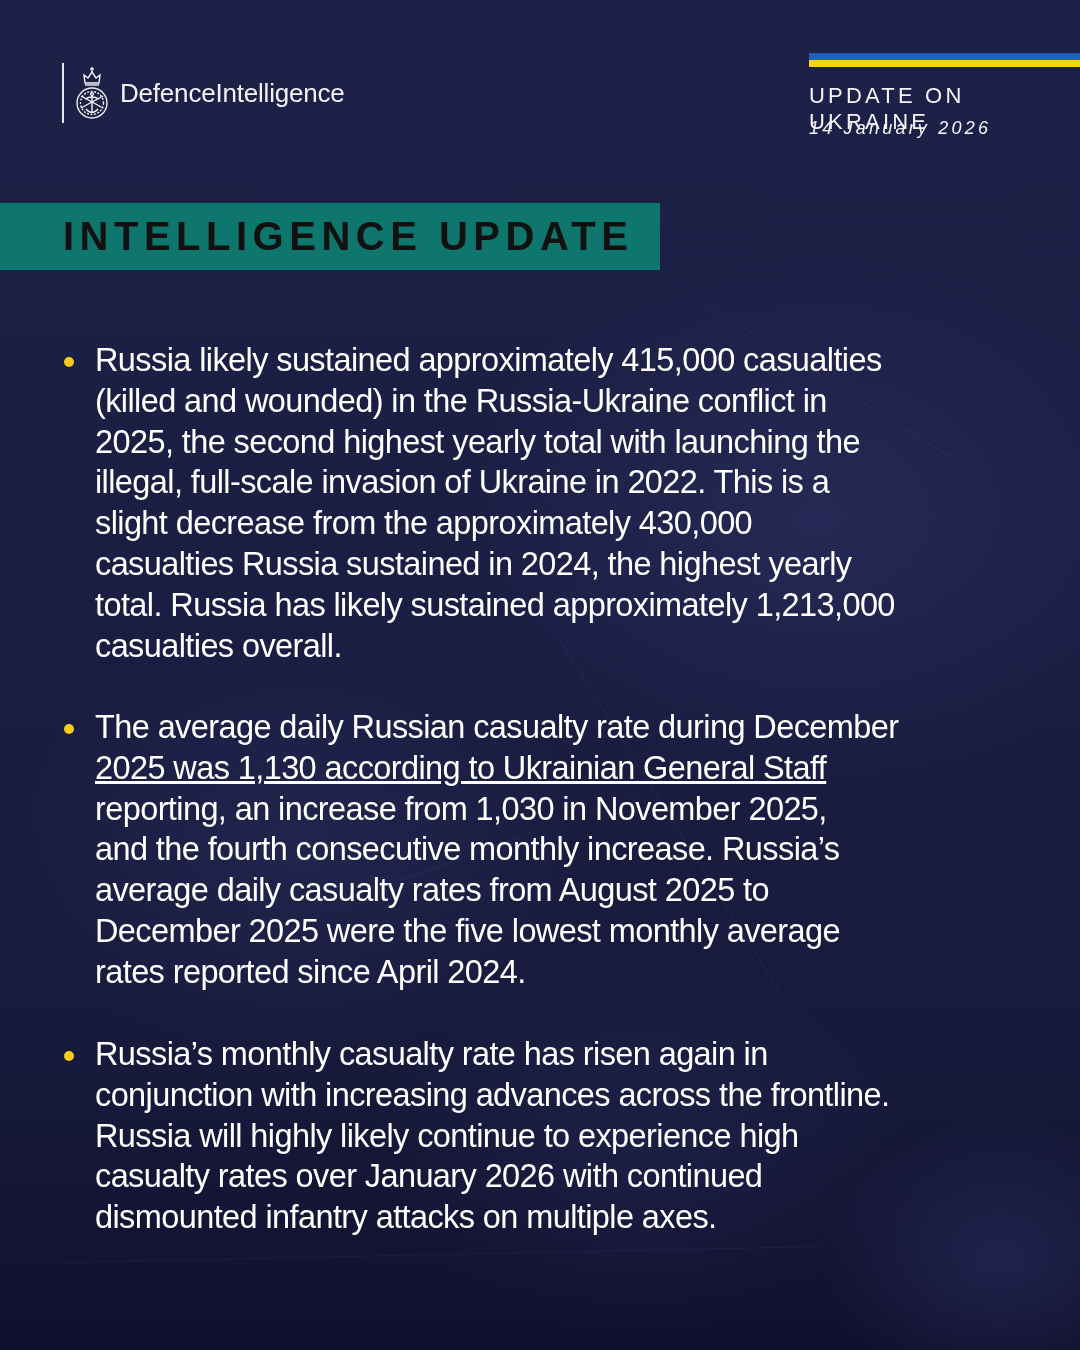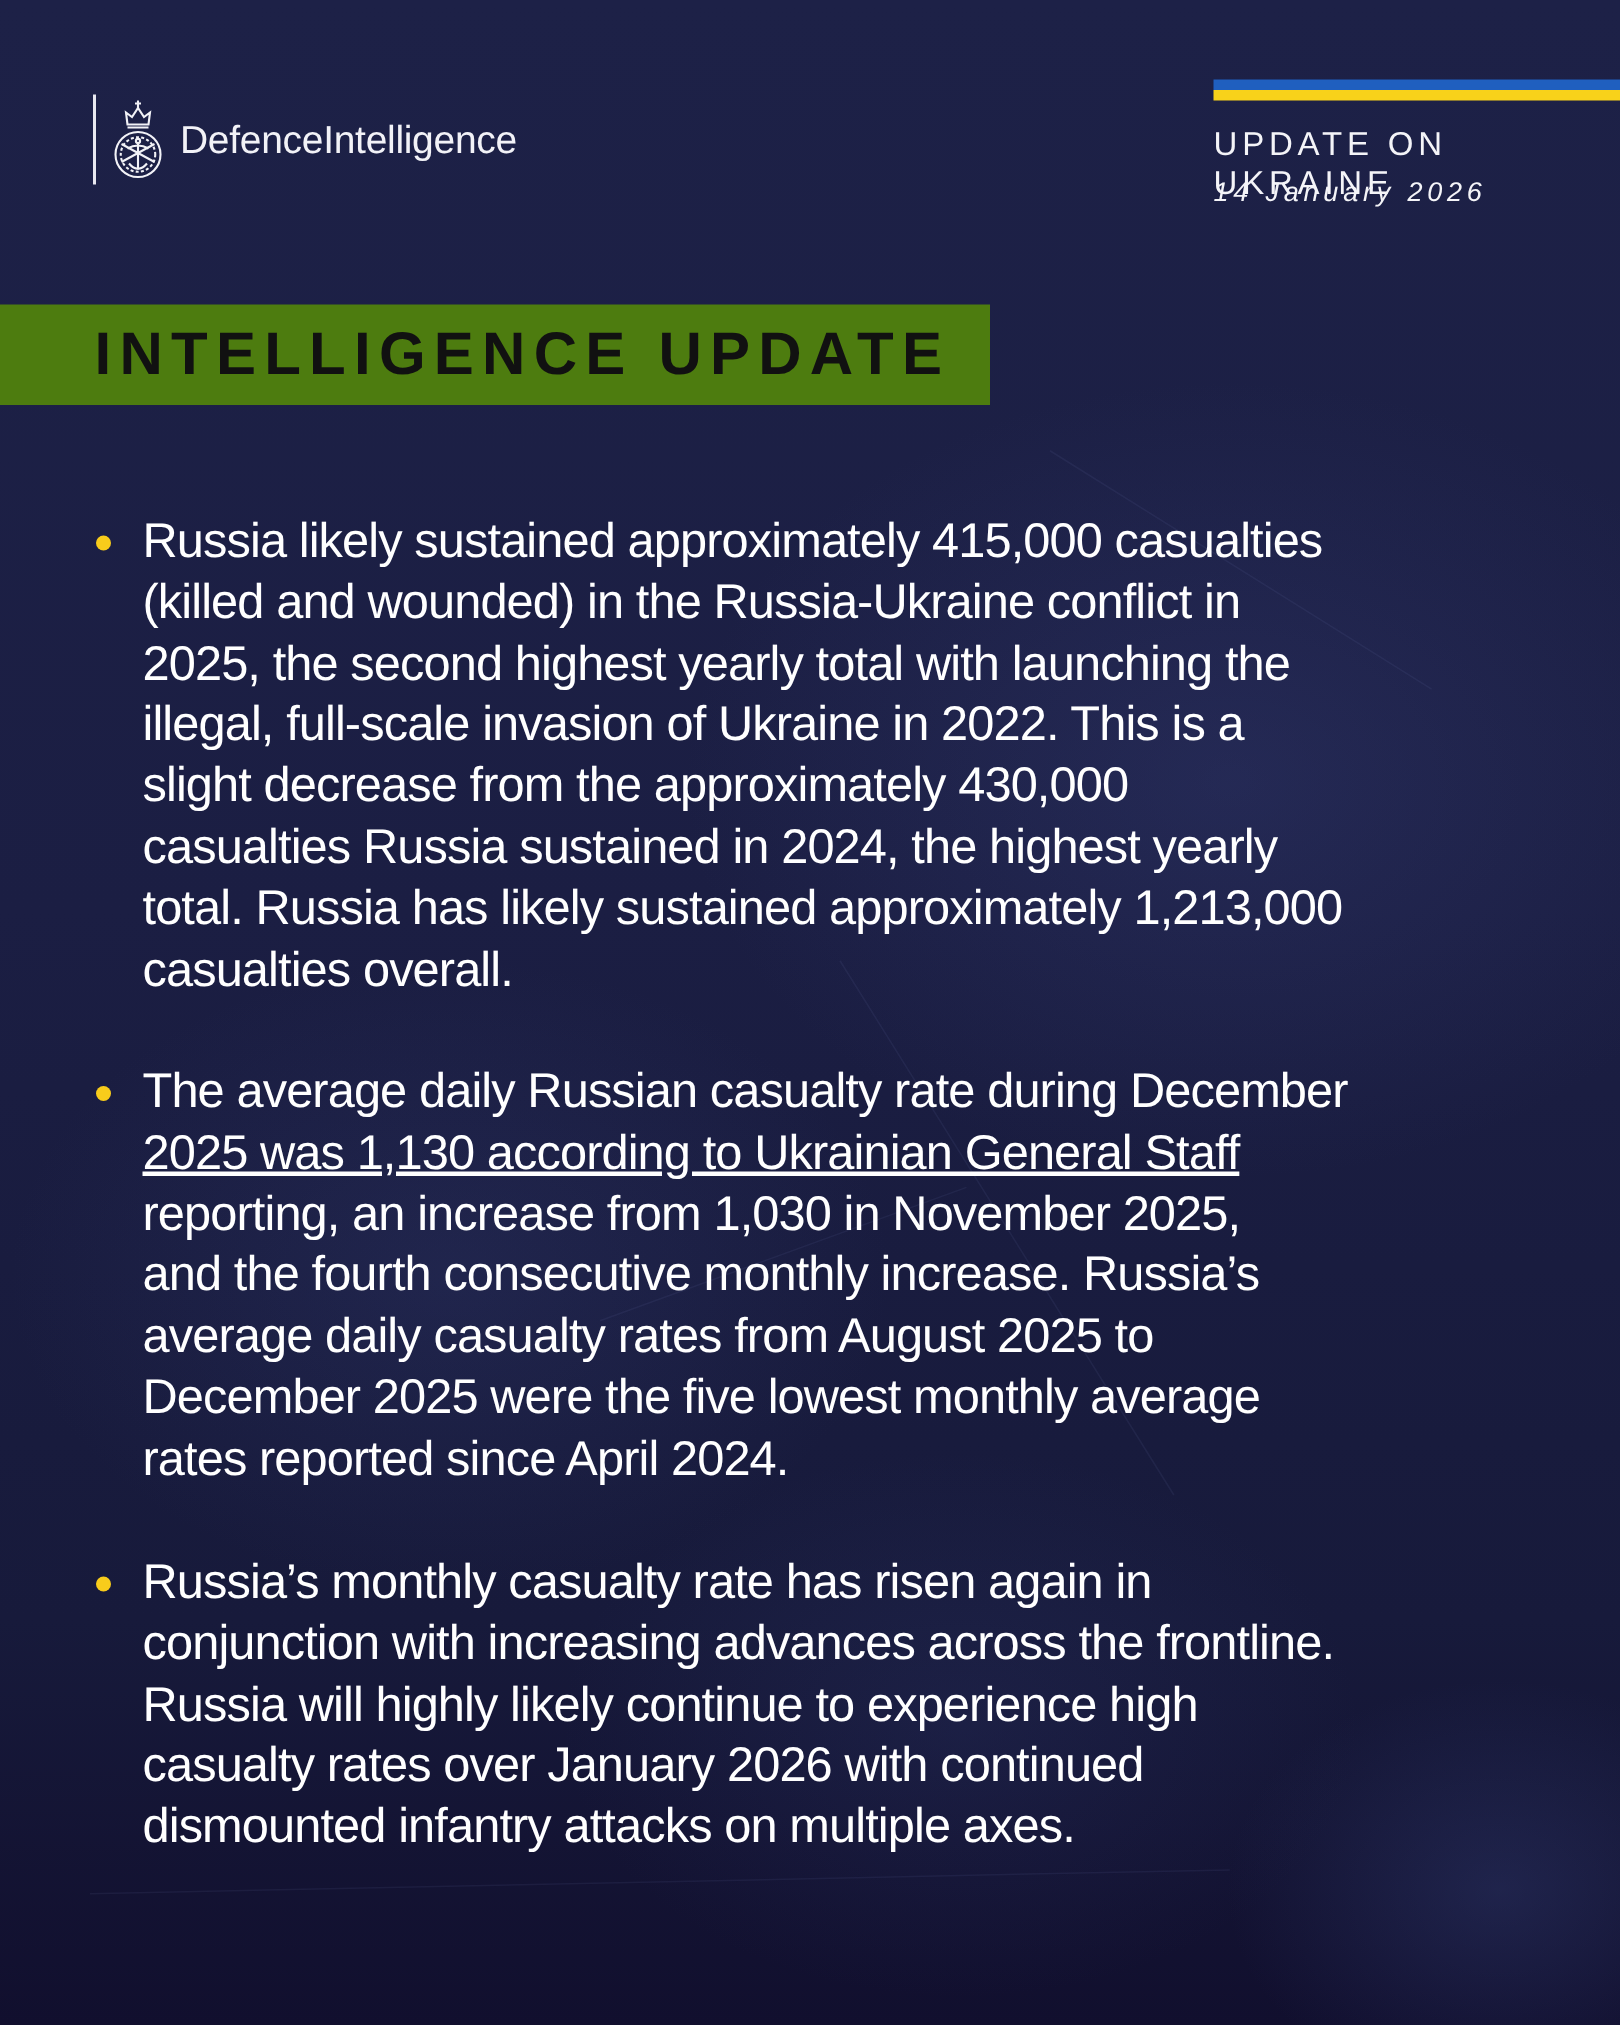--- a/index.html
+++ b/index.html
@@ -85,21 +85,21 @@
       color: #f4f4f8;
     }
 
     
     .banner {
       position: absolute;
       left: 0;
       top: 203px;
       width: 660px;
       height: 67px;
-      background: #4d7c0f;
+      background: #0f766e;
       display: flex;
       align-items: center;
     }
     .banner-text {
       margin-left: 63px;
       font-size: 40px;
       font-weight: bold;
       letter-spacing: 5.5px;
       color: #111111;
     }

